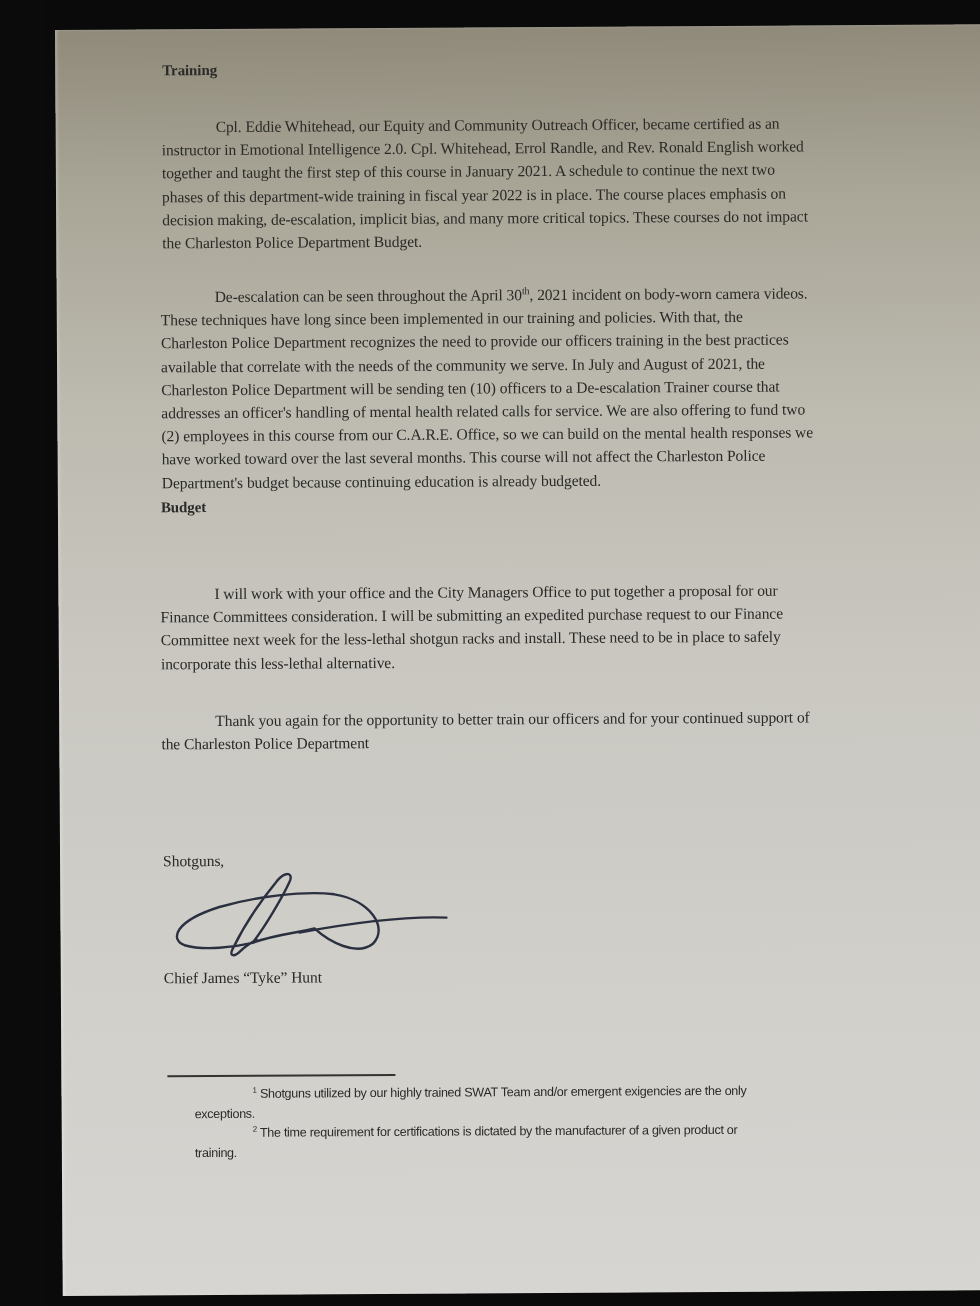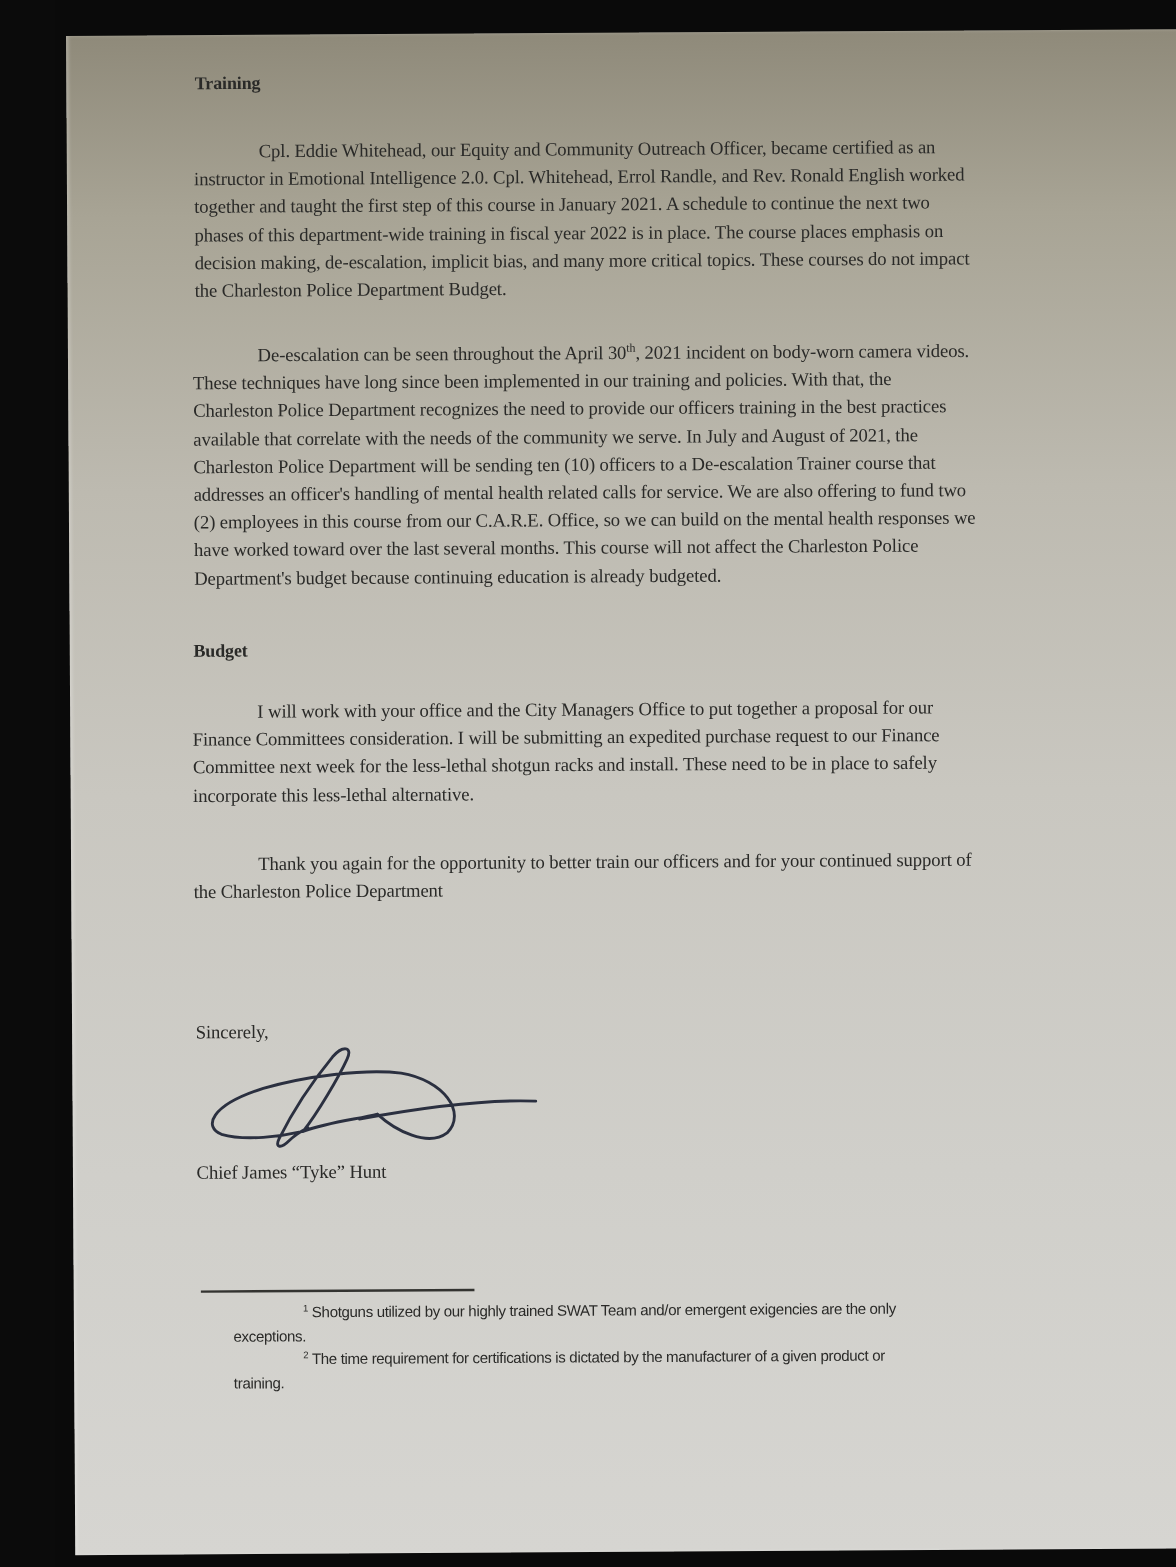--- a/index.html
+++ b/index.html
@@ -110,35 +110,35 @@
       <div>These techniques have long since been implemented in our training and policies.   With that, the</div>
       <div>Charleston Police Department recognizes the need to provide our officers training in the best practices</div>
       <div>available that correlate with the needs of the community we serve.  In July and August of 2021, the</div>
       <div>Charleston Police Department will be sending ten (10) officers to a De-escalation Trainer course that</div>
       <div>addresses an officer's handling of mental health related calls for service.  We are also offering to fund two</div>
       <div>(2) employees in this course from our C.A.R.E. Office, so we can build on the mental health responses we</div>
       <div>have worked toward over the last several months.   This course will not affect the Charleston Police</div>
       <div>Department's budget because continuing education is already budgeted.</div>
     </div>
 
-    <div class="text heading" style="left:103px; top:503px;">Budget</div>
+    <div class="text heading" style="left:103px; top:467px;">Budget</div>
 
     <div class="text para" style="left:102px; top:553px;">
       <div><span class="indent"></span><span>I will work with your office and the City Managers Office to put together a proposal for our</span></div>
       <div>Finance Committees consideration.  I will be submitting an expedited purchase request to our Finance</div>
       <div>Committee next week for the less-lethal shotgun racks and install.  These need to be in place to safely</div>
       <div>incorporate this less-lethal alternative.</div>
     </div>
 
     <div class="text para" style="left:102px; top:680px;">
       <div><span class="indent"></span><span>Thank you again for the opportunity to better train our officers and for your continued support of</span></div>
       <div>the Charleston Police Department</div>
     </div>
 
-    <div class="text" style="left:103px; top:820px;">Sincerely,</div>
+    <div class="text" style="left:103px; top:820px;">Shotguns,</div>
 
     <svg class="signature" viewBox="0 0 290 90">
       <path d="M 20 72 C 5 66, 10 48, 55 34 C 90 24, 140 18, 170 22 C 205 28, 225 55, 208 72 C 192 84, 165 70, 150 56
                M 150 56 C 135 60, 110 62, 88 70
                M 20 72 C 40 78, 70 74, 88 70
                M 88 70 C 100 55, 118 25, 125 10 C 130 0, 122 -2, 113 8 C 98 26, 80 52, 68 76 C 64 84, 70 84, 76 78 C 82 72, 86 70, 92 67
                M 135 60 C 180 52, 240 44, 282 46" fill="none" stroke="#2b3040" stroke-width="2.4" stroke-linecap="round" stroke-linejoin="round"></path>
     </svg>
 
     <div class="text" style="left:103px; top:937px;">Chief James “Tyke” Hunt</div>

